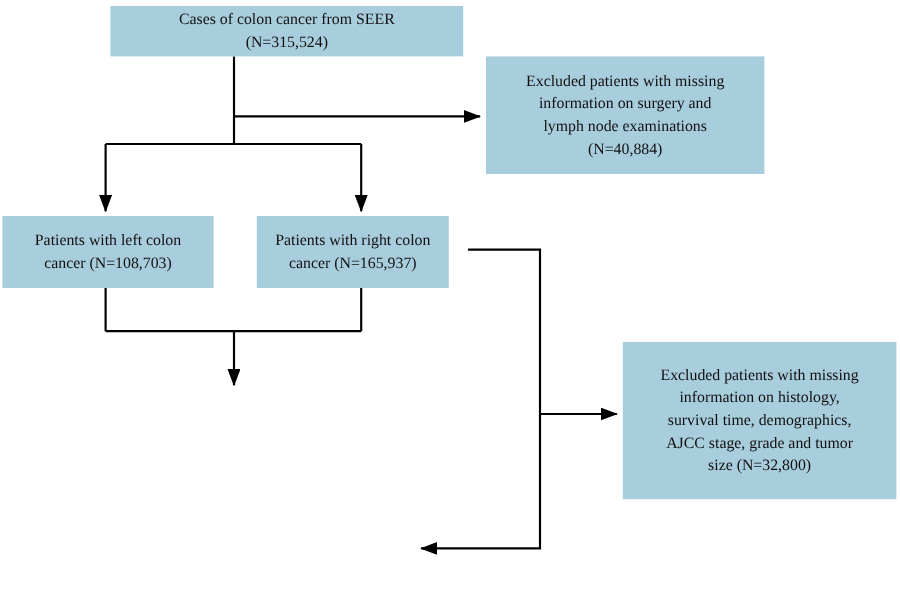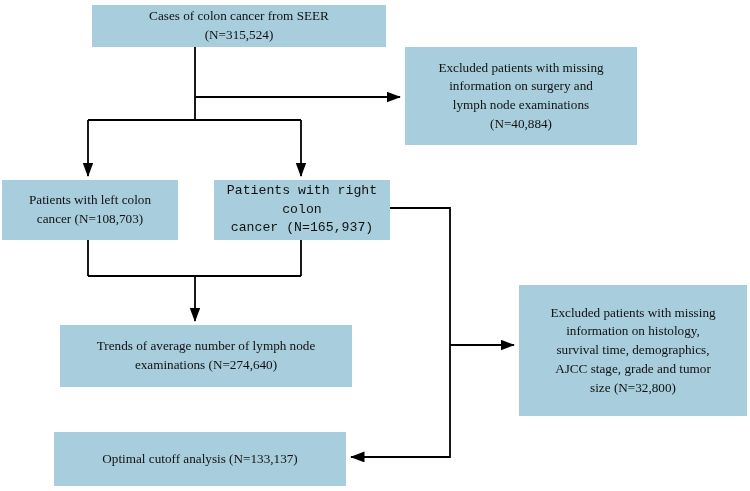--- a/index.html
+++ b/index.html
@@ -34,21 +34,21 @@
     font-family: "Liberation Serif", "DejaVu Serif", serif;
     font-size: 13.2px;
     line-height: 1.42;
     padding: 2px 6px;
     white-space: pre-line;
     z-index: 2;
   }
   #node-seer      { left: 48px;  top: 5px;   width: 294px; height: 42px; margin-left: 44px; }
   #node-excl1     { left: 405px; top: 47px;  width: 232px; height: 98px; }
   #node-left      { left: 2px;   top: 180px; width: 176px; height: 60px; text-align: center; }
-  #node-right     { left: 214px; top: 180px; width: 176px; height: 60px; font-family: Liberation Mono, monospace; }
+  #node-right     { left: 214px; top: 180px; width: 160px; height: 60px; }
   #node-trends    { left: 60px;  top: 325px; width: 292px; height: 62px; }
   #node-excl2     { left: 519px; top: 285px; width: 228px; height: 131px; }
   #node-cutoff    { left: 54px;  top: 432px; width: 292px; height: 54px; }
 </style>
 </head>
 <body>
 
 <div id="page">
 
   <svg id="flow-svg" viewBox="0 0 750 491">
@@ -88,24 +88,21 @@
 information on surgery and
 lymph node examinations
 (N=40,884)</div>
 
   <div class="node-box" id="node-left">Patients with left colon
 cancer (N=108,703)</div>
 
   <div class="node-box" id="node-right">Patients with right colon
 cancer (N=165,937)</div>
 
-  <div class="node-box" id="node-trends">Trends of average number of lymph node
-examinations (N=274,640)</div>
 
   <div class="node-box" id="node-excl2">Excluded patients with missing
 information on histology,
 survival time, demographics,
 AJCC stage, grade and tumor
 size (N=32,800)</div>
 
-  <div class="node-box" id="node-cutoff">Optimal cutoff analysis (N=133,137)</div>
 
 </div>
 
 </body></html>

